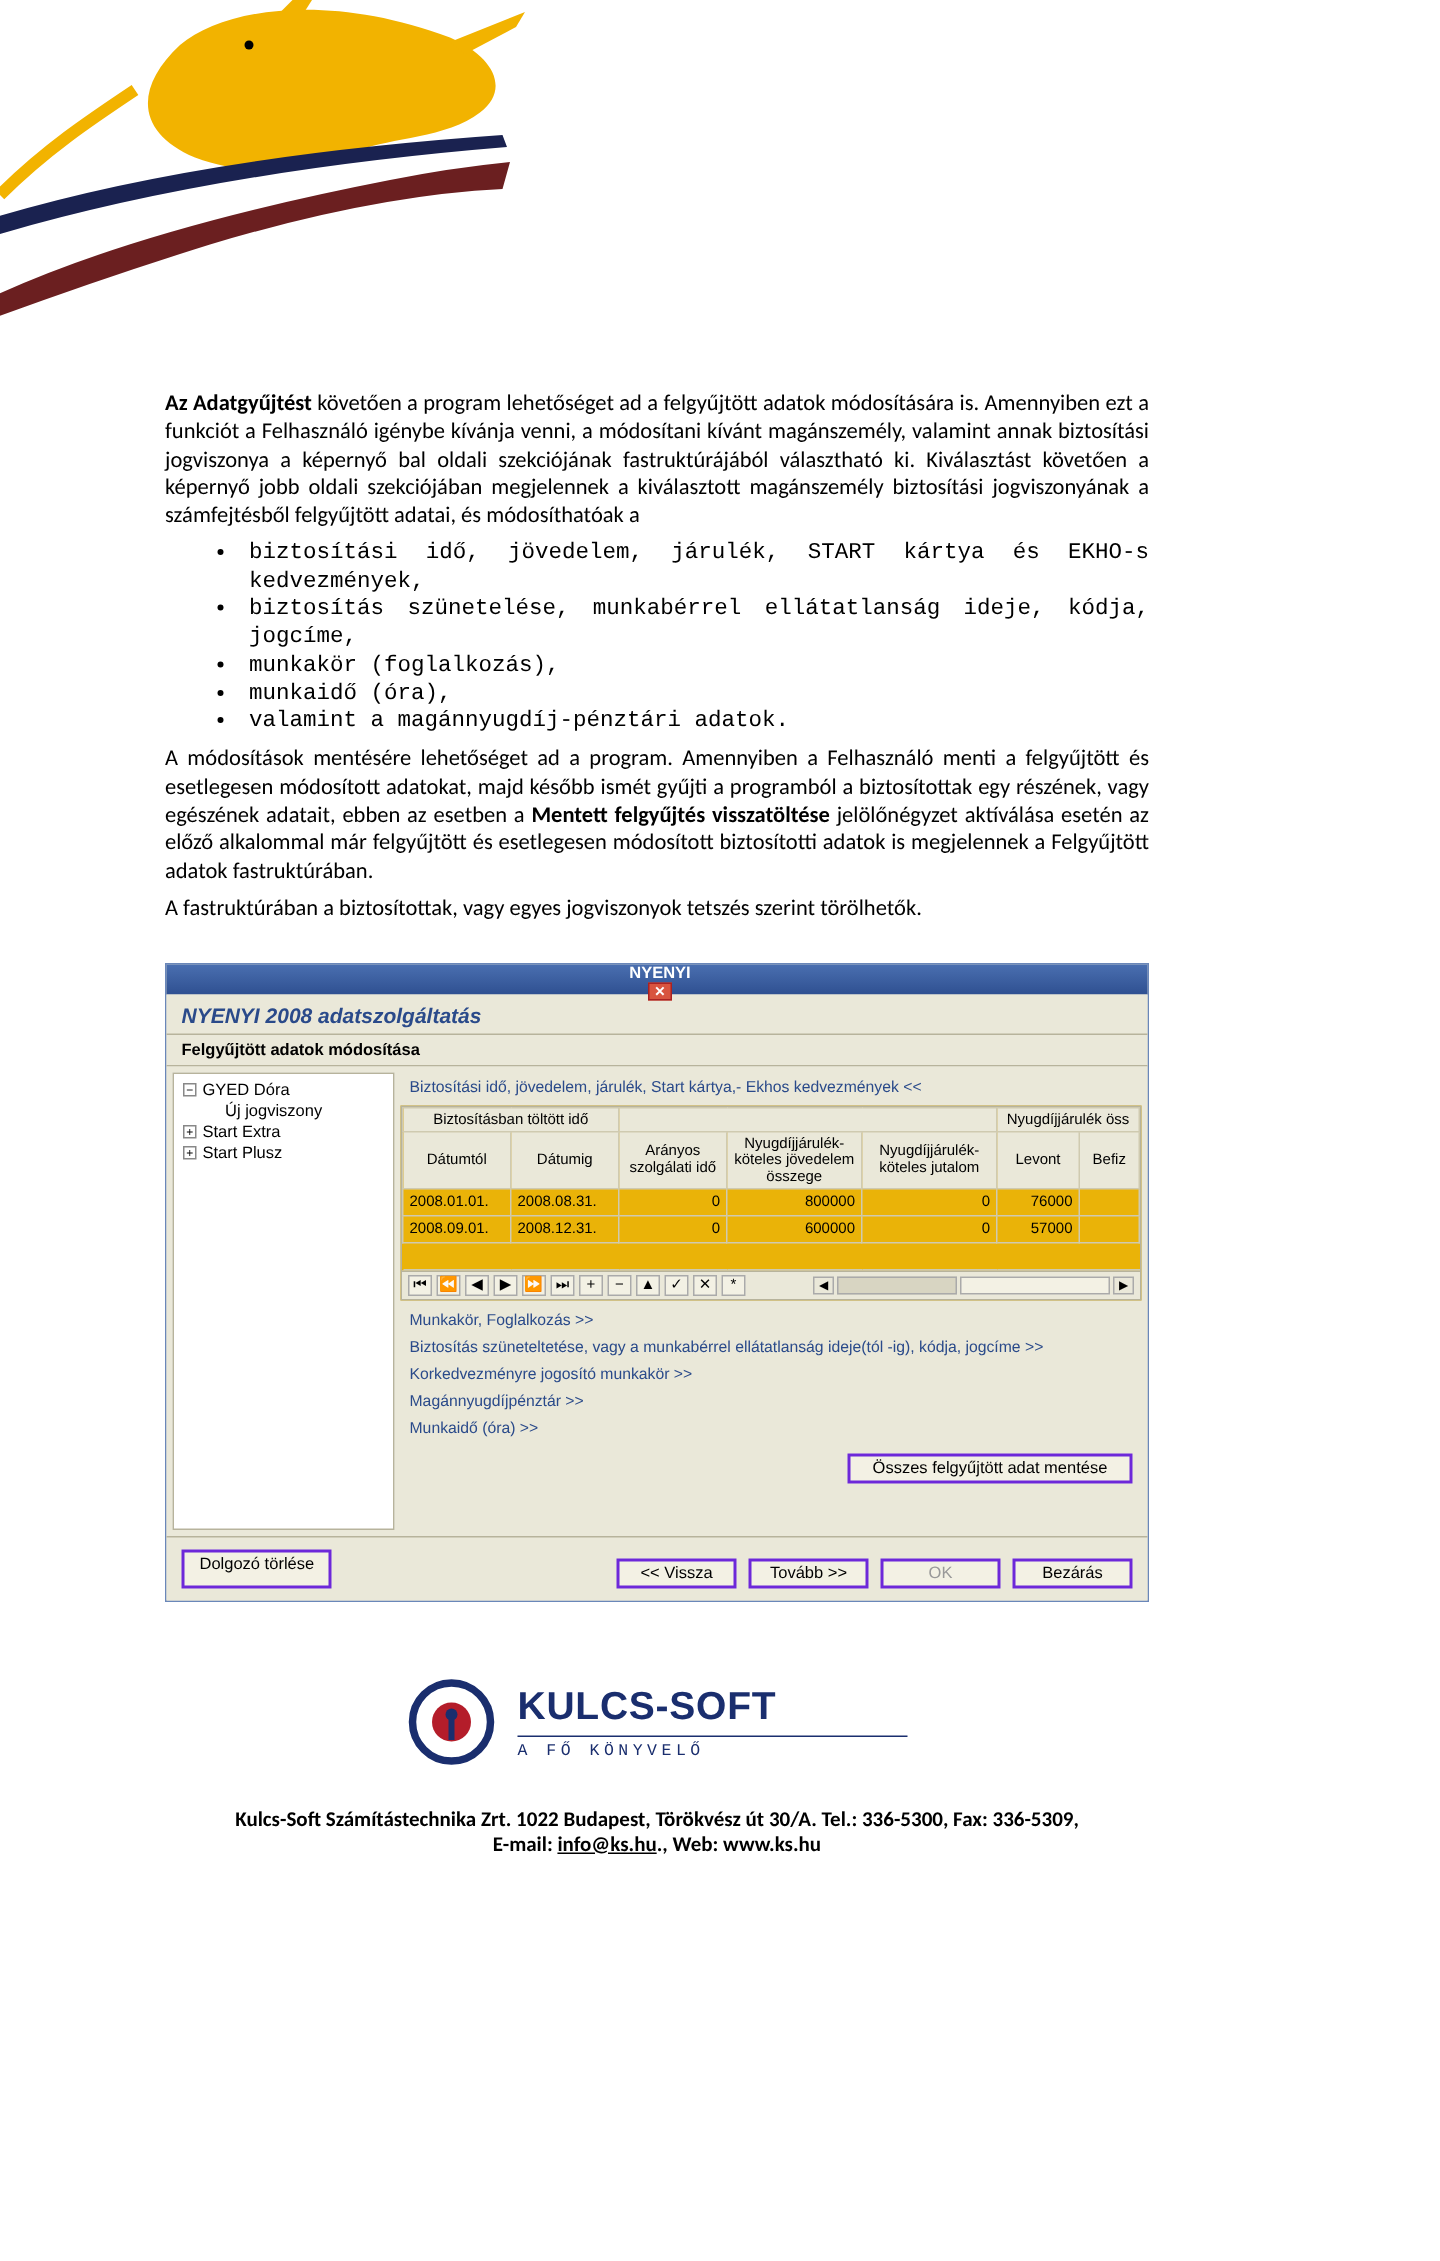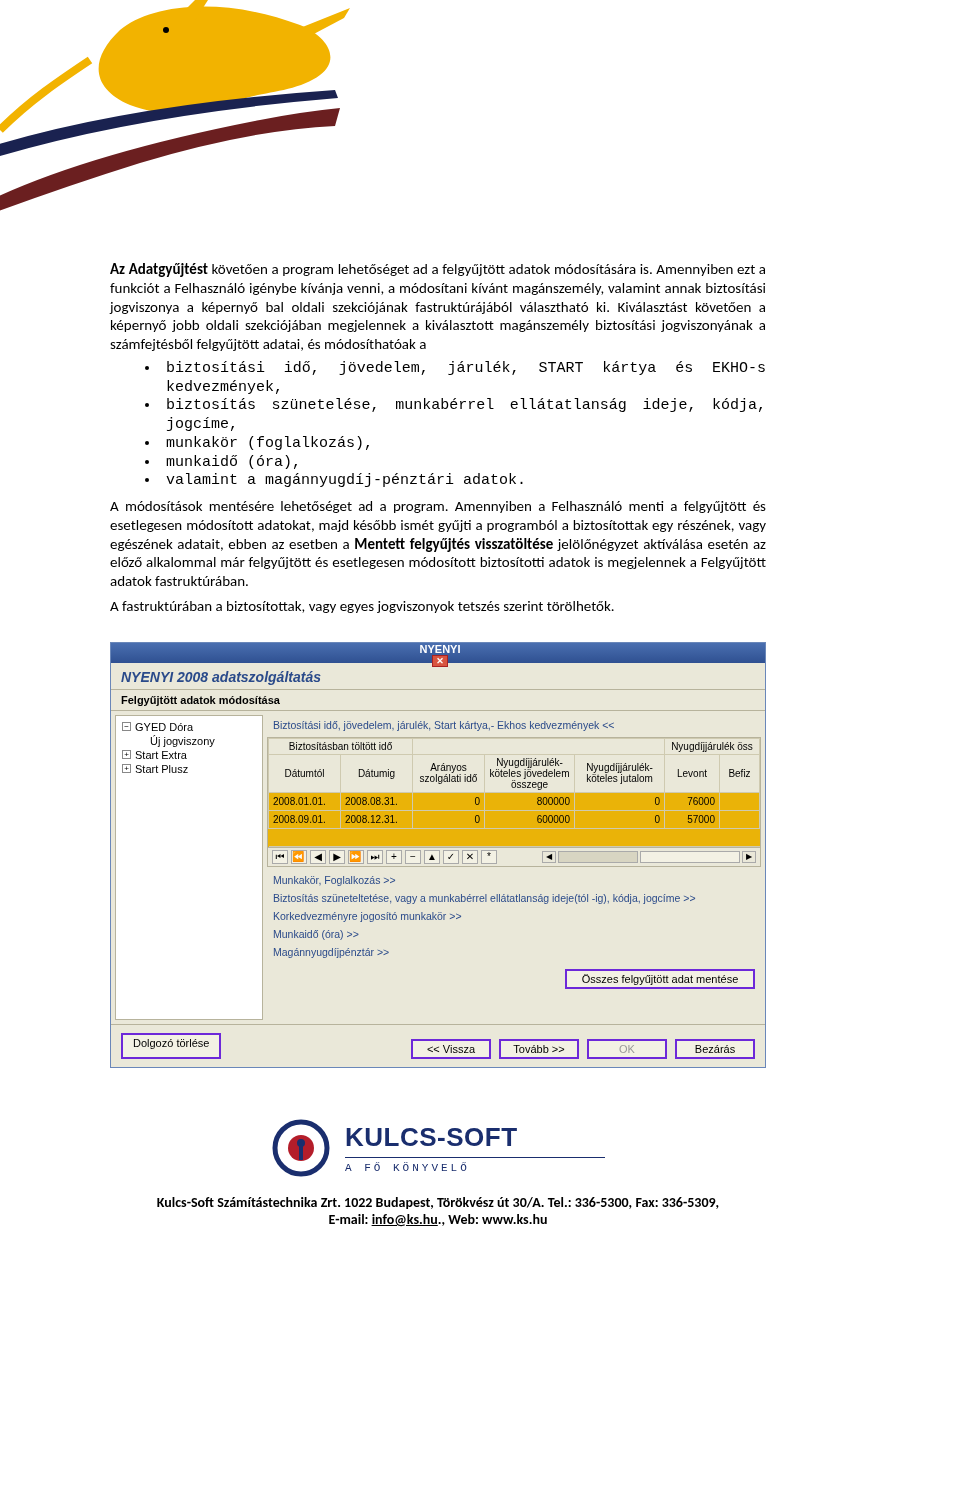--- a/index.html
+++ b/index.html
@@ -92,21 +92,21 @@
   .win-btn.disabled { color: #999; }
   .footer-bar {
     display: flex; gap: 8px; justify-content: flex-end; align-items: center;
     padding: 8px 10px; margin-top: 6px;
   }
   .left-footer { display: flex; padding: 8px 10px; }
   .footer-combined { display: flex; justify-content: space-between; border-top: 1px solid #b7b39c; background:#eae8d9; }
 
   
   .doc-footer { text-align: center; padding: 40px 60px 20px 60px; font-size: 14px; }
-  .logo-wrap { display: flex; justify-content: center; align-items: center; gap: 14px; margin-bottom: 16px; }
+  .logo-wrap { display: flex; justify-content: center; align-items: center; gap: 14px; margin-bottom: 26px; }
   .logo-text { text-align: left; }
   .logo-main { font-family: "Arial Black", Arial; font-weight: 900; font-size: 26px; color: #1a2e6e; letter-spacing: 0.5px; }
   .logo-sub { font-family: Liberation Mono, monospace; font-size: 11px; color: #1a2e6e; letter-spacing: 3px; margin-top: 2px; }
   .logo-line { width: 260px; height: 1px; background: #1a2e6e; margin: 4px 0; }
   .doc-footer-line { font-weight: bold; }
   .doc-footer-line a { color: #000; text-decoration: underline; }
 </style>
 </head>
 <body>
 
@@ -244,22 +244,22 @@
               <div class="track"></div>
               <div class="arrow">▶</div>
             </div>
           </div>
         </div>
 
         <div class="collapse-links">
           <div>Munkakör, Foglalkozás &gt;&gt;</div>
           <div>Biztosítás szüneteltetése, vagy a munkabérrel ellátatlanság ideje(tól -ig), kódja, jogcíme &gt;&gt;</div>
           <div>Korkedvezményre jogosító munkakör &gt;&gt;</div>
+          <div>Magánnyugdíjpénztár &gt;&gt;</div>
           <div>Munkaidő (óra) &gt;&gt;</div>
-          <div>Magánnyugdíjpénztár &gt;&gt;</div>
         </div>
         <div class="save-btn-row">
           <div class="win-btn" style="min-width:190px;">Összes felgyűjtött adat mentése</div>
         </div>
       </div>
     </div>
 
     <div class="footer-combined">
       <div class="left-footer">
         <div class="win-btn">Dolgozó törlése</div>

